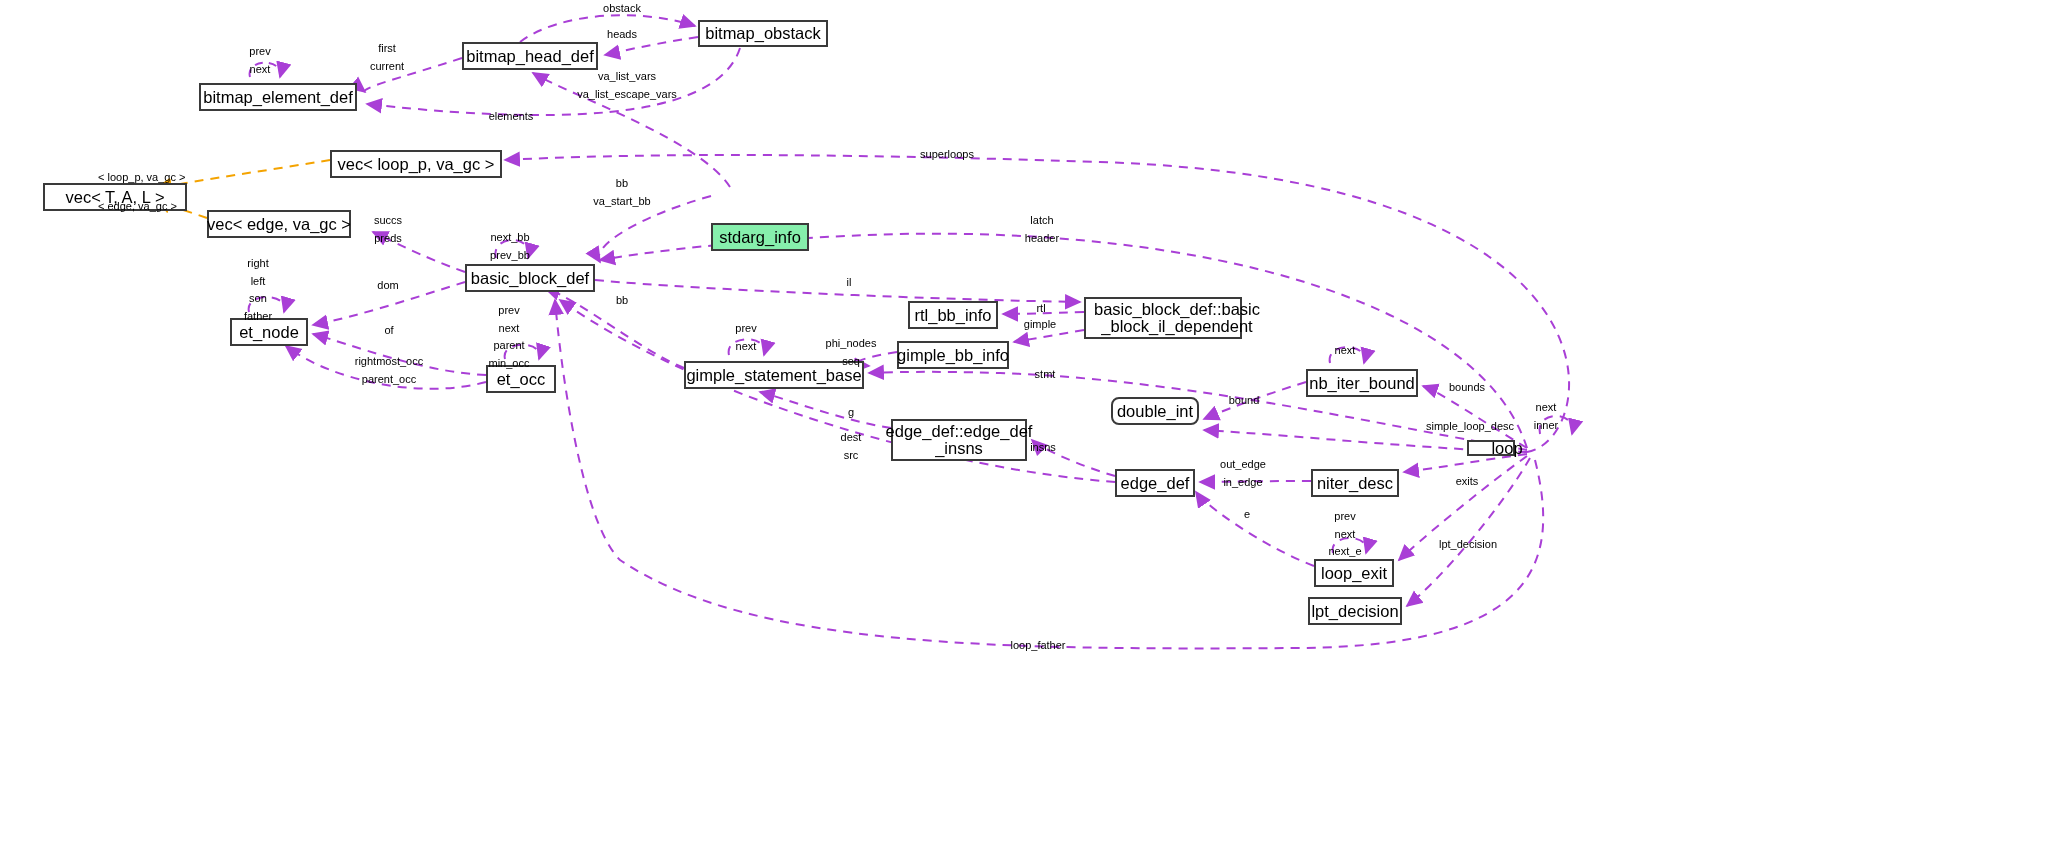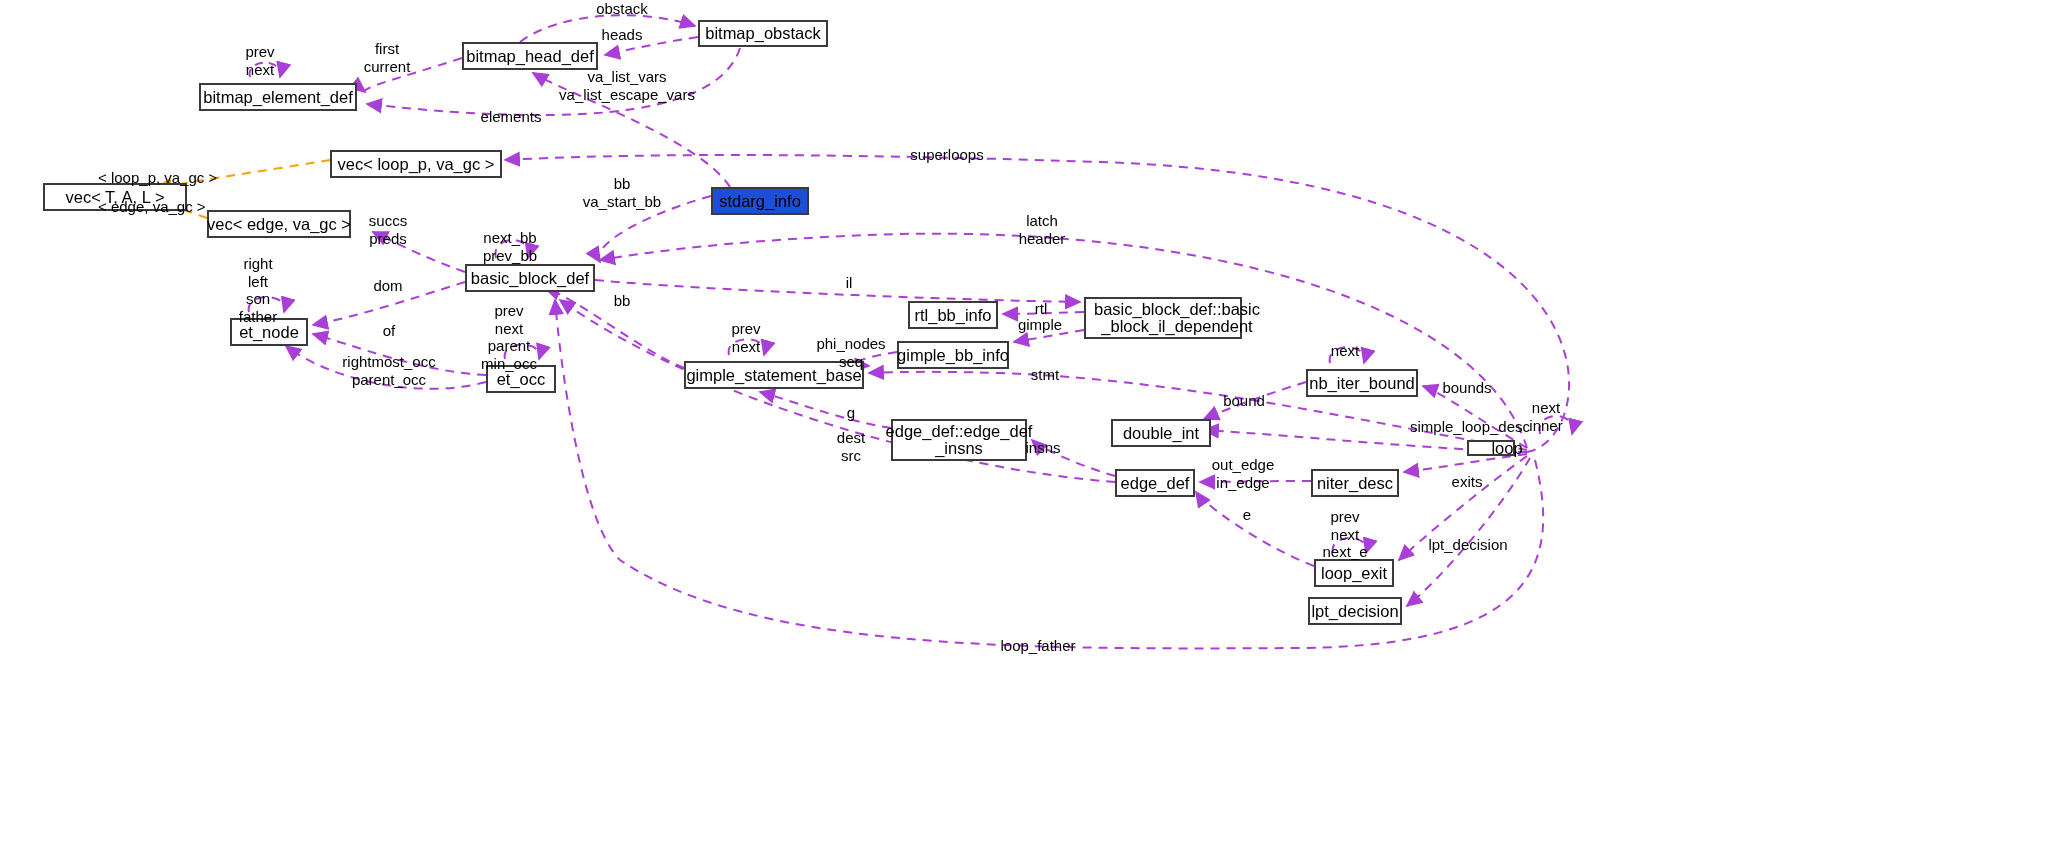--- a/index.html
+++ b/index.html
@@ -2,22 +2,22 @@
 <html><head>
 <meta charset="utf-8">
 <style>
   html,body{margin:0;padding:0;background:#ffffff;}
   #canvas{position:relative;width:2051px;height:856px;background:#ffffff;
           font-family:"Liberation Sans","DejaVu Sans",sans-serif;overflow:hidden;}
   svg.edges{position:absolute;left:0;top:0;width:2051px;height:856px;pointer-events:none;}
   .node{position:absolute;box-sizing:border-box;border:2px solid #3a3a3a;background:#ffffff;
         color:#000;display:flex;align-items:center;justify-content:center;text-align:center;
         font-size:16.5px;line-height:17px;white-space:pre;letter-spacing:0px;}
-  .node.grey{background:#1d4ed8;}
-  .elabel{position:absolute;color:#000;font-size:15px;line-height:17.5px;white-space:pre;
+  .node.grey{background:#86efac;margin-top:36px;}
+  .elabel{position:absolute;color:#000;font-size:11px;line-height:17.5px;white-space:pre;
           text-align:center;transform:translateX(-50%);}
   .elabel.left{text-align:left;transform:none;}
 </style>
 </head>
 <body>
 
 <div id="canvas">
 
   <svg class="edges" viewBox="0 0 2051 856">
     <defs>
@@ -124,21 +124,21 @@
   <div class="node" style="left:465px;top:264px;width:130px;height:28px;">basic_block_def</div>
   <div class="node" style="left:230px;top:318px;width:78px;height:28px;">et_node</div>
   <div class="node" style="left:486px;top:365px;width:70px;height:28px;">et_occ</div>
   <div class="node" style="left:684px;top:361px;width:180px;height:28px;">gimple_statement_base</div>
   <div class="node" style="left:908px;top:301px;width:90px;height:28px;">rtl_bb_info</div>
   <div class="node" style="left:897px;top:341px;width:112px;height:28px;">gimple_bb_info</div>
   <div class="node" style="left:1084px;top:297px;width:158px;height:42px;padding-left:28px;">basic_block_def::basic
 _block_il_dependent</div>
   <div class="node" style="left:891px;top:419px;width:136px;height:42px;">edge_def::edge_def
 _insns</div>
-  <div class="node" style="left:1111px;top:419px;width:100px;height:28px;">double_int</div>
+  <div class="node" style="left:1111px;top:397px;width:88px;height:28px;border-radius:8px;">double_int</div>
   <div class="node" style="left:1115px;top:469px;width:80px;height:28px;">edge_def</div>
   <div class="node" style="left:1306px;top:369px;width:112px;height:28px;">nb_iter_bound</div>
   <div class="node" style="left:1311px;top:469px;width:88px;height:28px;">niter_desc</div>
   <div class="node" style="left:1314px;top:559px;width:80px;height:28px;">loop_exit</div>
   <div class="node" style="left:1308px;top:597px;width:94px;height:28px;">lpt_decision</div>
   <div class="node" style="left:1467px;top:440px;width:48px;height:16px;padding-left:32px;">loop</div>
 
   <div class="elabel" style="left:622px;top:0px;">obstack</div>
   <div class="elabel" style="left:622px;top:26px;">heads</div>
   <div class="elabel" style="left:260px;top:43px;">prev

